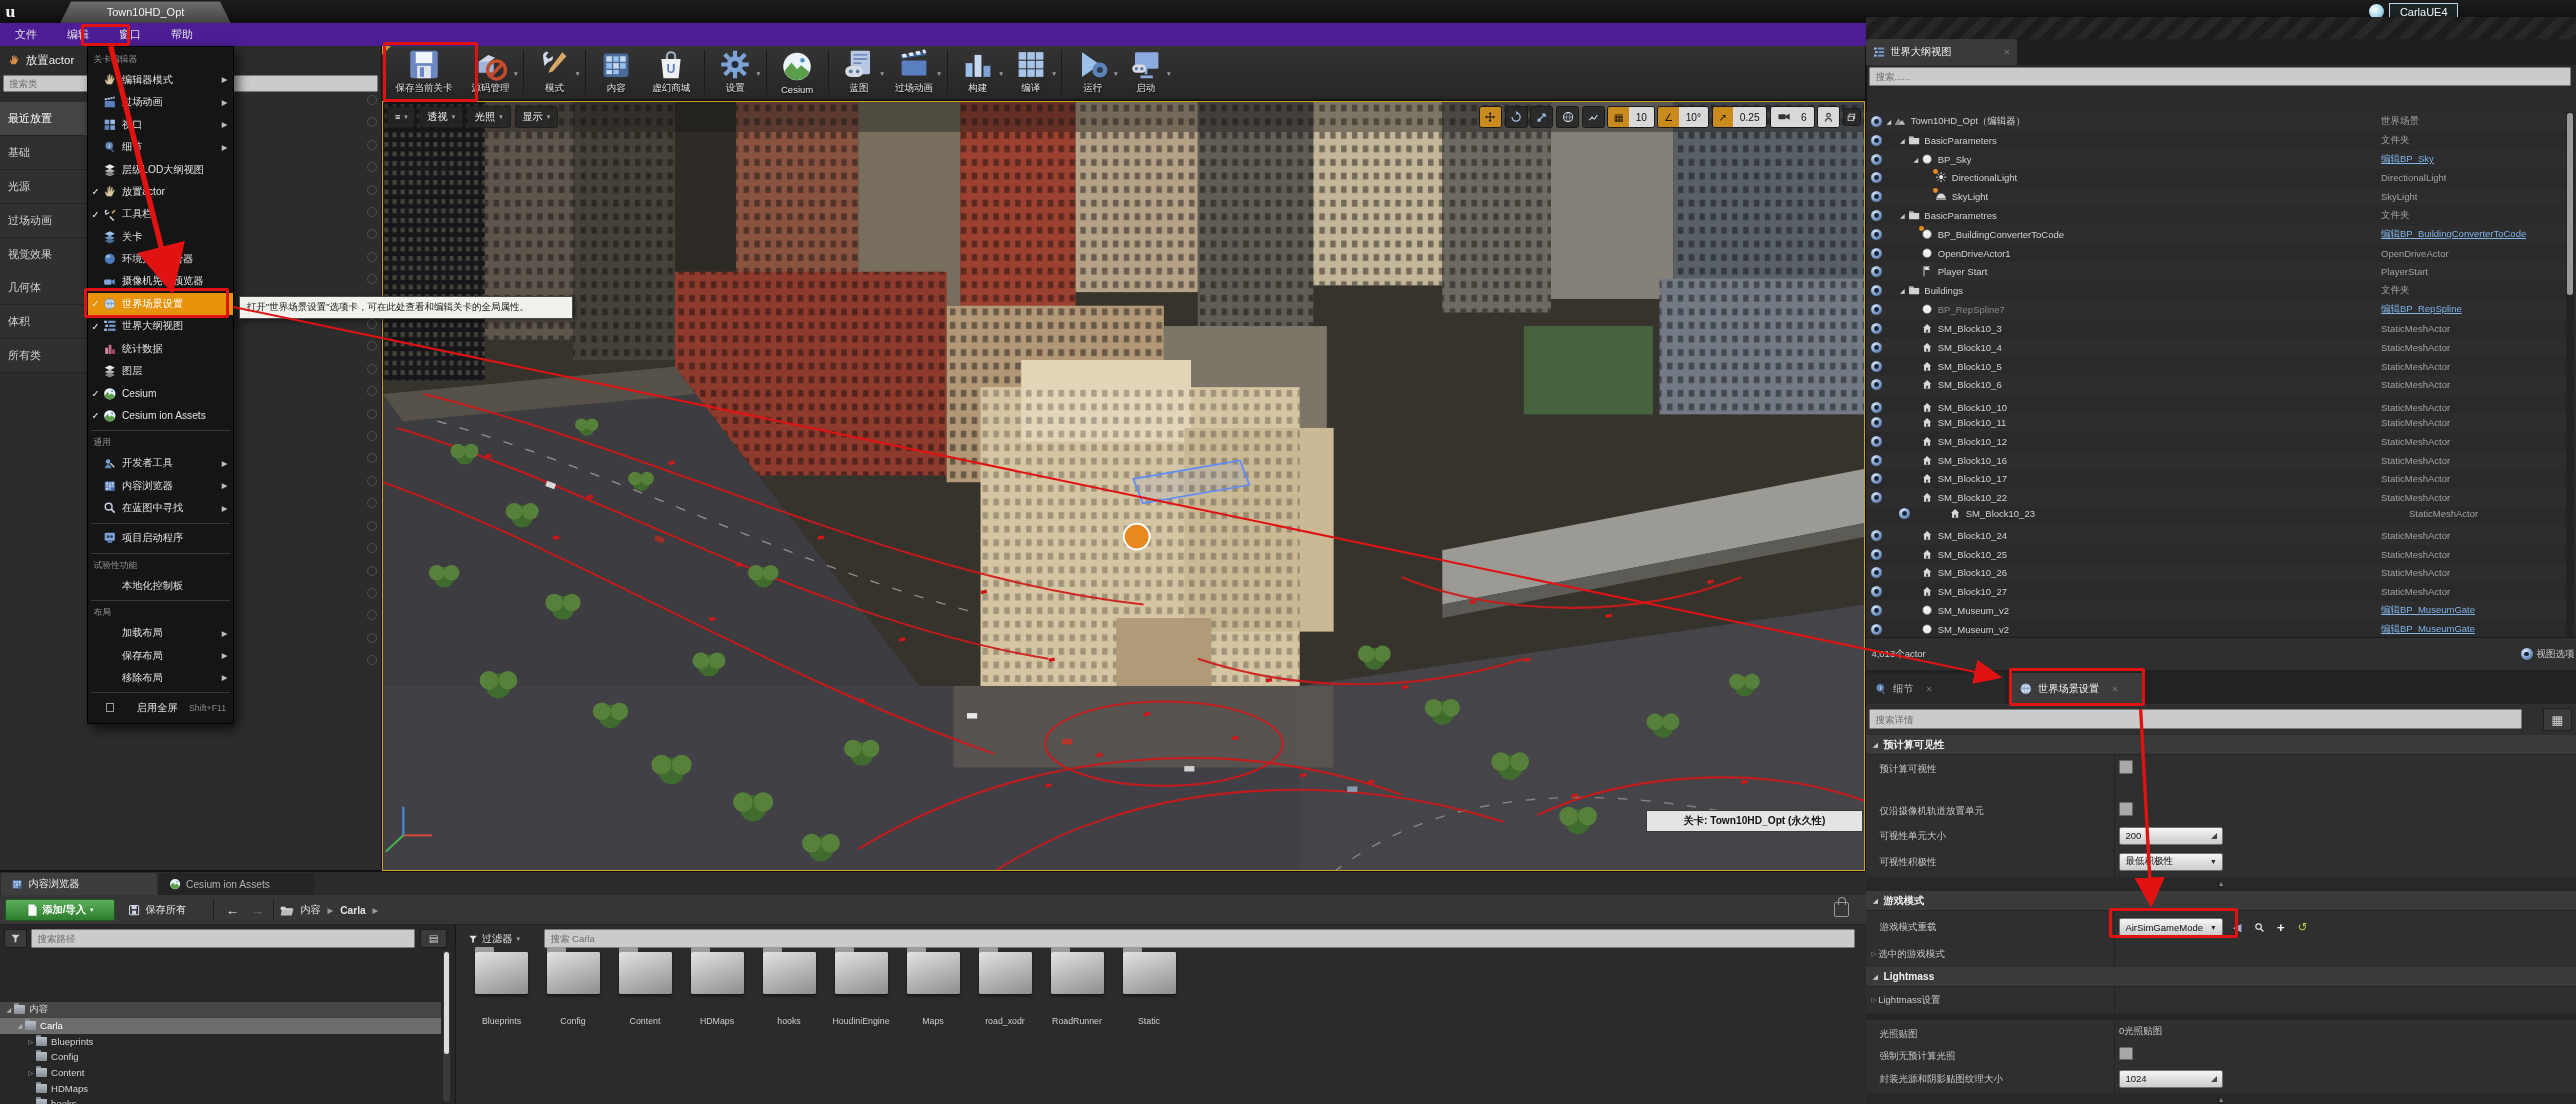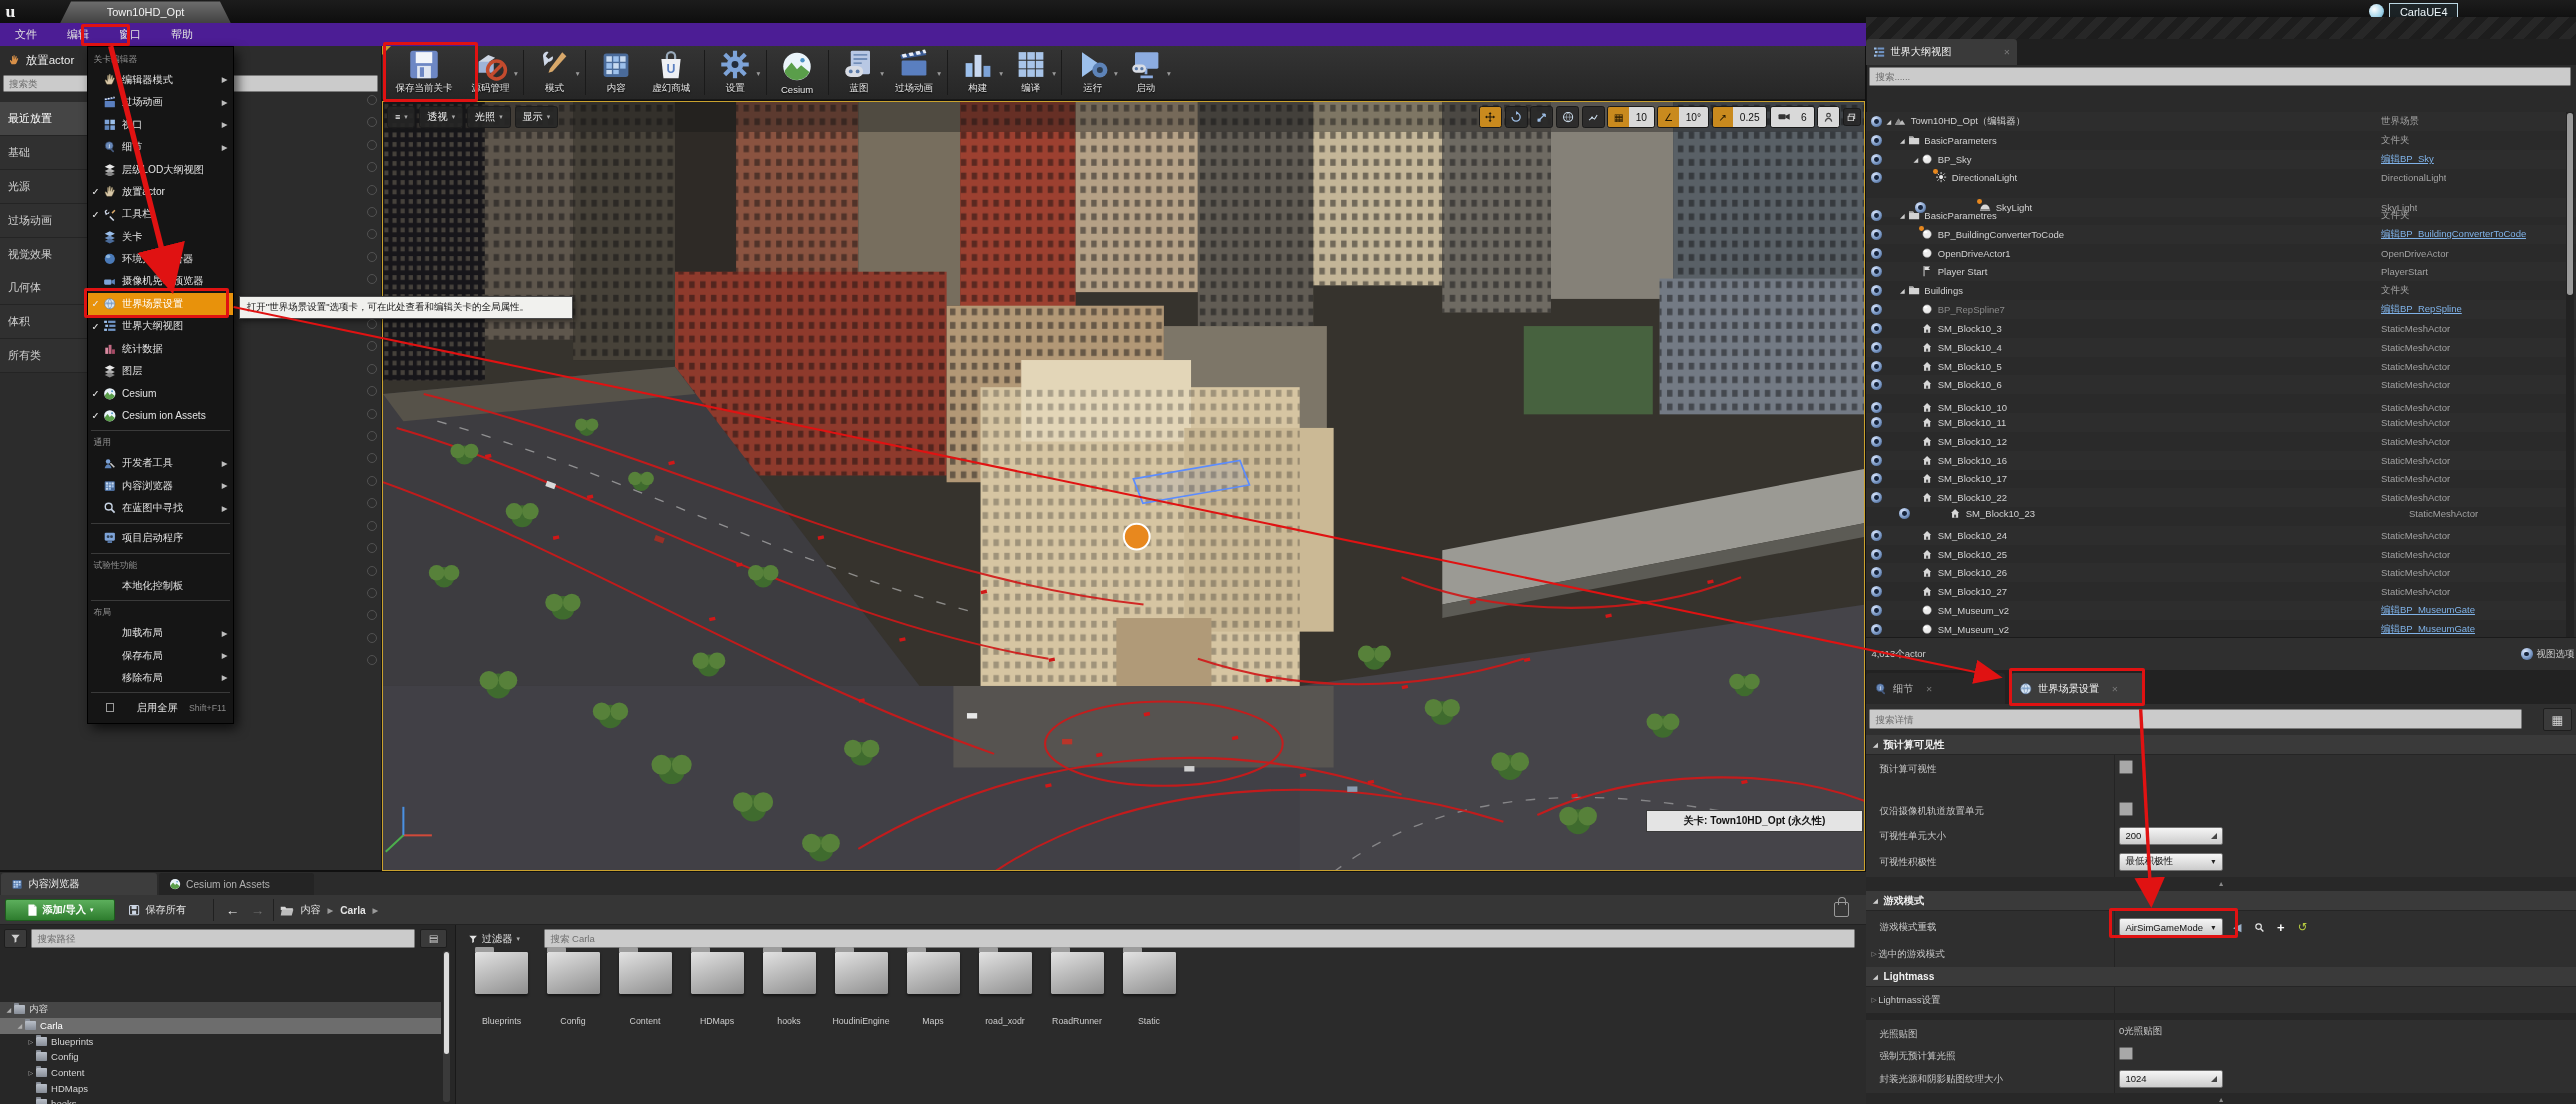--- a/index.html
+++ b/index.html
@@ -1002,21 +1002,21 @@
         <span class="ol-exp"></span>
         <span class="ol-icon"><svg viewBox="0 0 24 24">
             <circle cx="12" cy="12" r="4" fill="#e8e8e8"></circle>
             <g stroke="#e8e8e8" stroke-width="1.8">
               <path d="M12 2v4M12 18v4M2 12h4M18 12h4M4.9 4.9l2.8 2.8M16.3 16.3l2.8 2.8M19.1 4.9l-2.8 2.8M7.7 16.3l-2.8 2.8"></path>
             </g>
           </svg><span class="ol-dot"></span></span>
         <span class="ol-name">DirectionalLight</span>
         <span class="ol-type">DirectionalLight</span>
       </div>
-      <div class="ol-row" style="top: 86px; padding-left: 44px;">
+      <div class="ol-row" style="top: 75px;">
         <span class="ol-eye"></span>
         <span style="width: 41px; flex: 0 0 auto;"></span>
         <span class="ol-exp"></span>
         <span class="ol-icon"><svg viewBox="0 0 24 24">
             <path d="M3 16a9 9 0 0 1 18 0z" fill="#d8d8d8"></path>
             <path d="M2 18h20" stroke="#d8d8d8" stroke-width="2"></path>
           </svg><span class="ol-dot"></span></span>
         <span class="ol-name">SkyLight</span>
         <span class="ol-type">SkyLight</span>
       </div>

